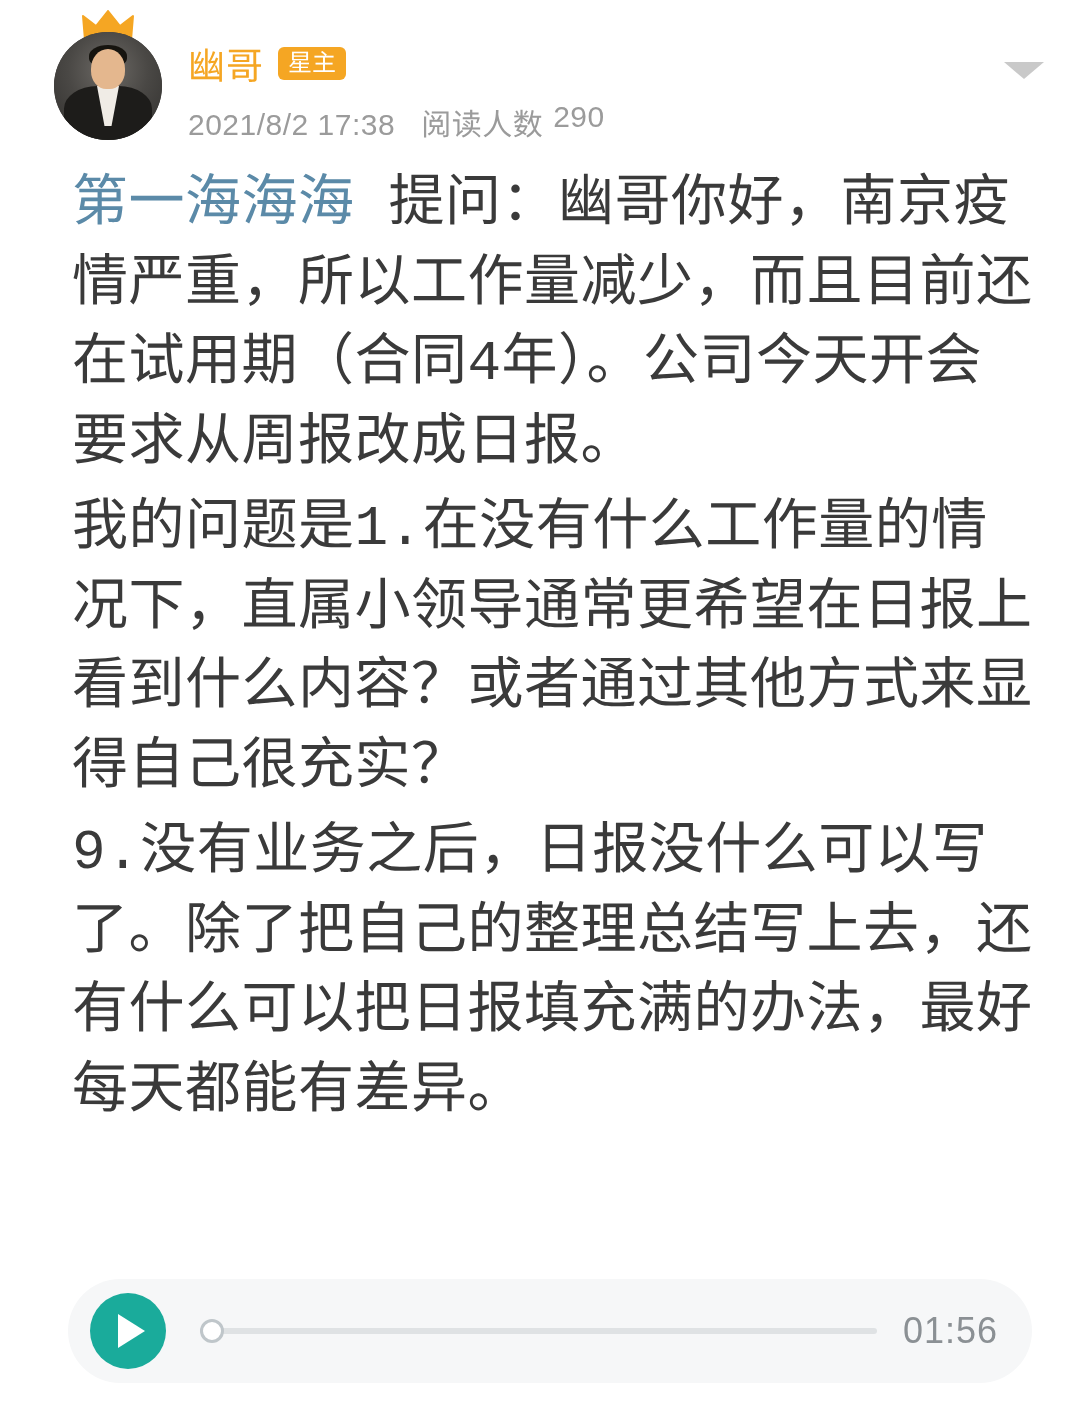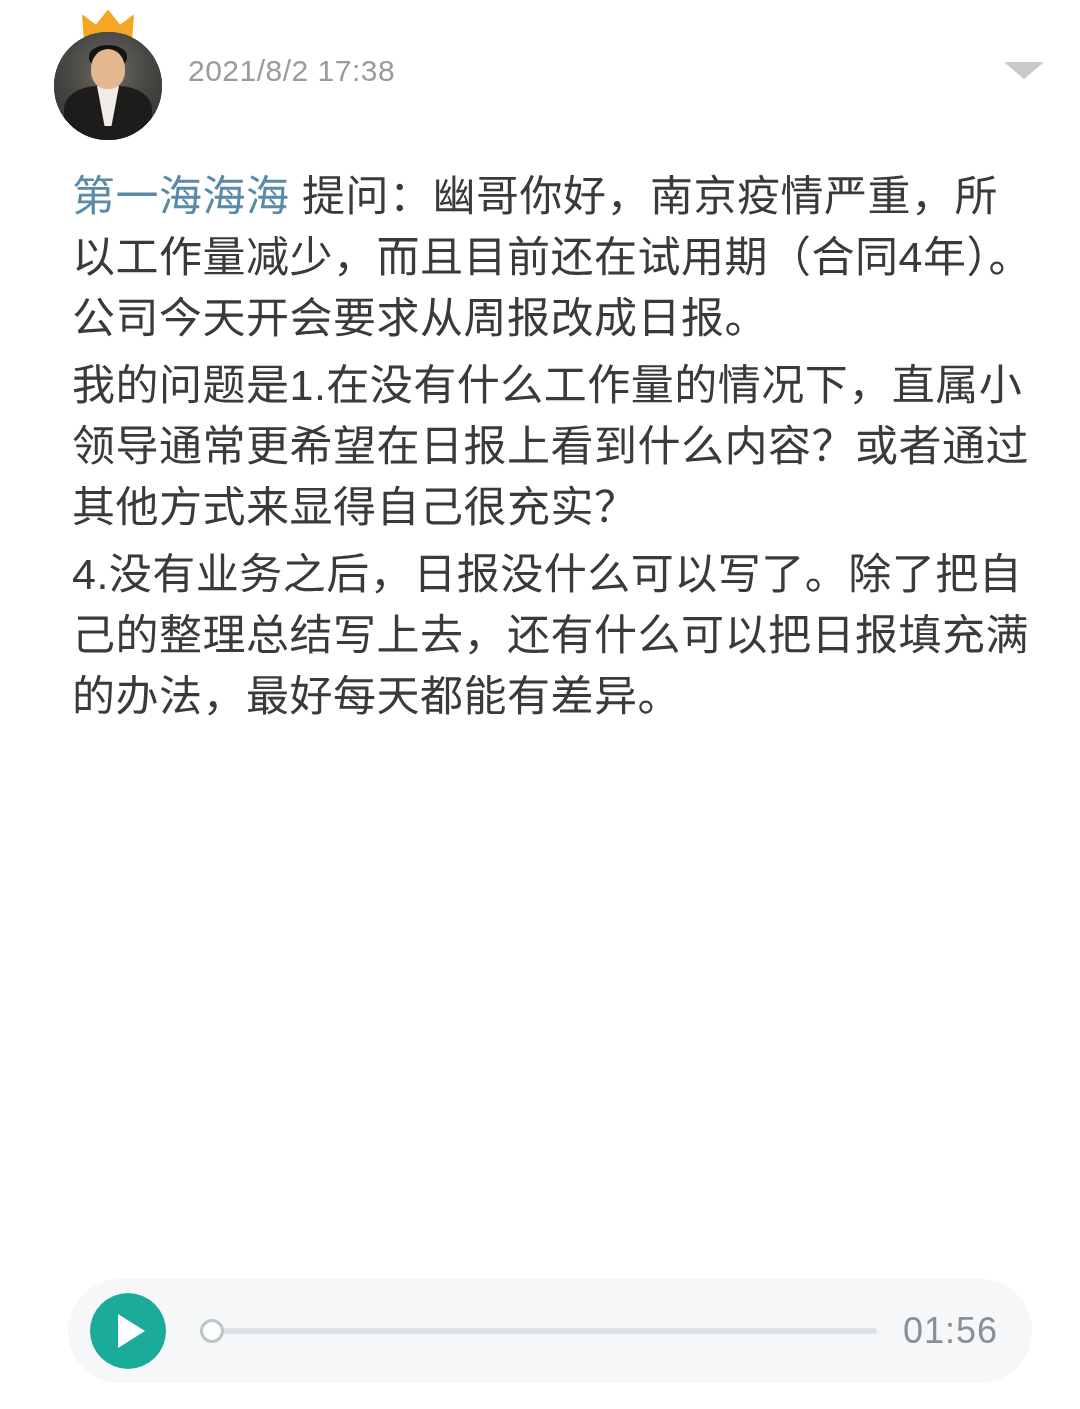--- a/index.html
+++ b/index.html
@@ -142,24 +142,25 @@
     height: 0;
     border-left: 20px solid transparent;
     border-right: 20px solid transparent;
     border-top: 17px solid #c9c9c9;
     cursor: pointer;
   }
 
   
   .post-body {
     padding: 26px 46px 0 72px;
-    font-size: 43px;
+    font-size: 56px;
     line-height: 1.42;
     color: #3a3a3a;
     letter-spacing: 0.5px;
+    font-family: Liberation Mono, monospace;
   }
   .post-body p {
     margin: 0 0 6px 0;
   }
   .mention {
     color: #5b8aa8;
   }
 
   
   .audio-player {
@@ -246,34 +247,42 @@
     <div class="avatar">
       <div class="bg"></div>
       <div class="body"></div>
       <div class="shirt"></div>
       <div class="hair"></div>
       <div class="head"></div>
     </div>
   </div>
 
   <div class="header-text">
+    <div class="name-row">
+      <span class="author-name">幽哥</span>
+      <span class="owner-badge">星主</span>
+    </div>
     <div class="meta-row">
       <span>2021/8/2 17:38</span>
+      <span class="meta-read">
+        <span>阅读人数</span>
+        <span>290</span>
+      </span>
     </div>
   </div>
 
   <div class="collapse-arrow"></div>
 </div>
 
 <div class="post-body">
   <p>
     <span class="mention">第一海海海</span><span> 提问：幽哥你好，南京疫情严重，所以工作量减少，而且目前还在试用期（合同4年）。公司今天开会要求从周报改成日报。</span>
   </p>
   <p>我的问题是1.在没有什么工作量的情况下，直属小领导通常更希望在日报上看到什么内容？或者通过其他方式来显得自己很充实？</p>
-  <p>4.没有业务之后，日报没什么可以写了。除了把自己的整理总结写上去，还有什么可以把日报填充满的办法，最好每天都能有差异。</p>
+  <p>9.没有业务之后，日报没什么可以写了。除了把自己的整理总结写上去，还有什么可以把日报填充满的办法，最好每天都能有差异。</p>
 </div>
 
 <div class="audio-player">
   <div class="play-button">
     <div class="tri"></div>
   </div>
   <div class="progress-area">
     <div class="progress-track"></div>
     <div class="progress-knob"></div>
   </div>

